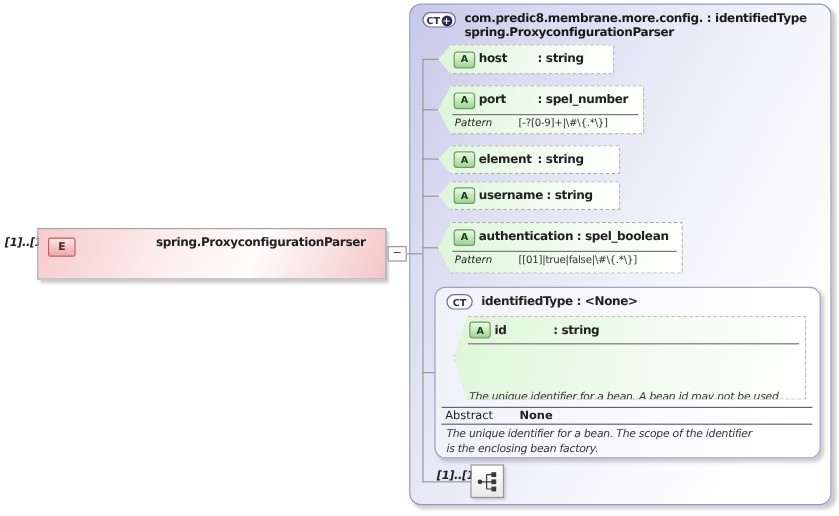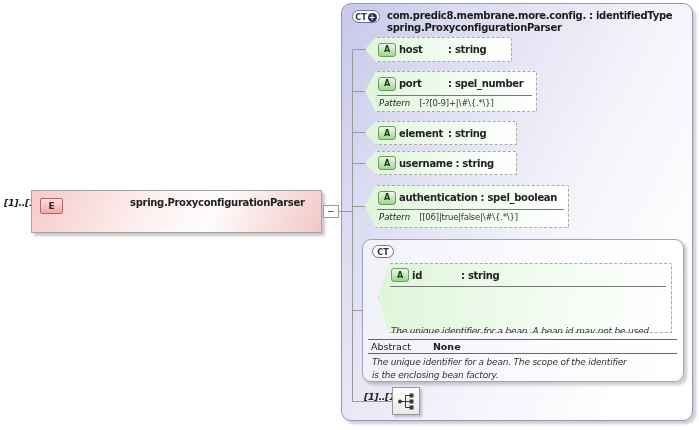--- a/index.html
+++ b/index.html
@@ -46,21 +46,21 @@
   }
   .attr-row { display:flex; align-items:center; padding:0 4px 0 12px; height:23px; }
   .a-icon {
     width:16px; height:12px; margin-right:3px; border:1px solid #6d9a66; border-radius:3px;
     background:linear-gradient(#edfbe7,#9fd490); font-size:8px; font-weight:bold; color:#1d3a1d;
     display:inline-flex; align-items:center; justify-content:center; flex:none;
   }
   .attr-name { min-width:46px; margin-right:3px; }
   .pattern-row {
     margin:0 4px 0 11px; border-top:1px solid #777;
-    display:flex; align-items:flex-end; gap:9px; padding:2px 0 0 2px;
+    display:flex; align-items:flex-end; gap:22px; padding:2px 0 0 2px;
     font-size:8.5px; color:#222;
   }
   .pattern-label { font-style:italic; }
   .pattern-value { letter-spacing:-0.2px; color:#333; }
 
   
   .elem-box {
     position:absolute; left:31px; top:190px; width:291px; height:43px; box-sizing:border-box;
     border:1px solid #a5a5a5;
     background:linear-gradient(115deg,#f6caca 0%,#fdeeee 38%,#fefcfc 62%,#f4c6c6 100%);
@@ -181,29 +181,30 @@
   </div>
 
   <div class="attr-box" style="left:365px; top:185px; width:204px; height:43px;">
     <div class="attr-row bold10">
       <span class="a-icon">A</span>
       <span class="attr-name">authentication</span>
       <span>: spel_boolean</span>
     </div>
     <div class="pattern-row">
       <span class="pattern-label">Pattern</span>
-      <span class="pattern-value">[[06]|true|false|\#\{.*\}]</span>
+      <span class="pattern-value">[[01]|true|false|\#\{.*\}]</span>
     </div>
   </div>
 
   <div class="base-panel">
     <div class="base-header">
       <span class="ct-icon" style="min-width:22px;">
         <span>CT</span>
       </span>
+      <span class="bold10">identifiedType : &lt;None&gt;</span>
     </div>
 
     <div class="attr-box" style="left:15px; top:23px; width:294px; height:70px;">
       <div class="attr-row bold10" style="height:22px;">
         <span class="a-icon">A</span>
         <span class="attr-name">id</span>
         <span>: string</span>
       </div>
       <div class="sep-line"></div>
       <div class="doc" style="padding:2px 5px 0 12px;margin-top:36px;">The unique identifier for a bean. A bean id may not be used more than

